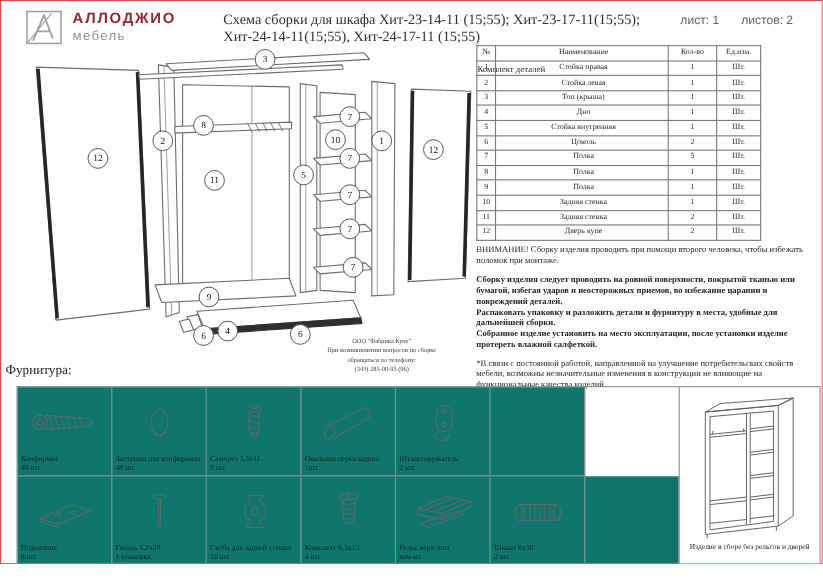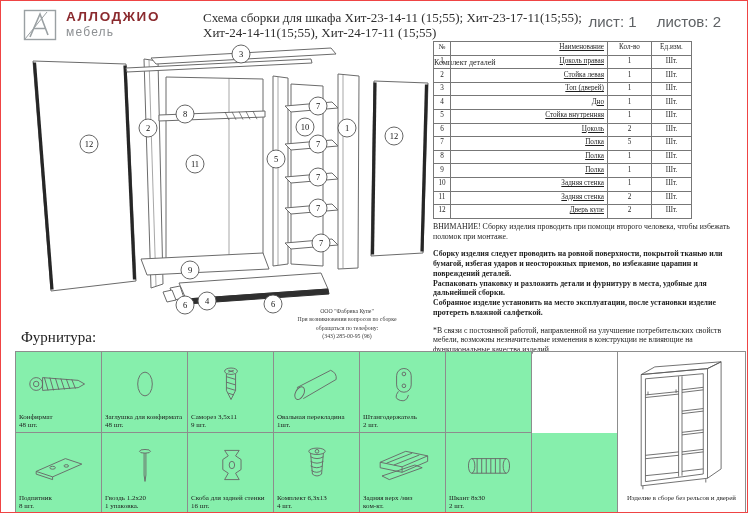--- a/index.html
+++ b/index.html
@@ -8,21 +8,21 @@
 
   
   .logo{position:absolute;left:22px;top:8px;display:flex;gap:9px;align-items:flex-start;}
   .logo-mark{width:34px;height:32px;}
   .brand{font-family:"Liberation Sans",sans-serif;font-weight:bold;font-size:13.5px;
          letter-spacing:1.6px;color:#8b2a2e;}
   .brand-sub{font-family:"Liberation Sans",sans-serif;font-size:12px;letter-spacing:1.2px;
          color:#8d9093;margin-top:1px;}
   .title{position:absolute;left:202px;top:9px;font-size:13px;color:#2e2e2e;line-height:15px;}
   .sheetinfo{position:absolute;right:26px;top:12px;font-family:"Liberation Sans",sans-serif;
-         font-size:15px;color:#5f6265;display:flex;gap:20px;}
+         font-size:11px;color:#5f6265;display:flex;gap:20px;}
 
   
   .diagram{position:absolute;left:28px;top:40px;width:404px;height:300px;}
   .p{fill:#ffffff;stroke:#6b6b6b;stroke-width:1;stroke-linejoin:round;}
   .edge{stroke:#262626;stroke-width:3.2;fill:none;}
   .thin{stroke:#6b6b6b;stroke-width:0.6;fill:none;}
   .hatch{stroke:#555;stroke-width:0.7;fill:none;}
   .dark{fill:#2f2f2f;stroke:#2f2f2f;}
   .balloon{fill:#fff;stroke:#555;stroke-width:0.9;}
   .balloon-num{font:8.5px "Liberation Serif",serif;fill:#111;text-anchor:middle;}
@@ -30,34 +30,34 @@
   .factory-note{position:absolute;left:262px;top:306px;width:168px;text-align:center;
          font-size:5.8px;line-height:1.45;color:#3a3a3a;}
 
   
   .parts-caption{position:absolute;left:433px;top:28px;font-size:8px;color:#1f1f1f;margin-top:29px;}
   table.parts{position:absolute;left:432px;top:40px;border-collapse:collapse;table-layout:fixed;
          width:258px;font-size:7.2px;color:#1f1f1f;}
   .parts th,.parts td{border:0.8px solid #777;padding:1px 3px;height:10.6px;line-height:1.1;
          font-weight:normal;overflow:hidden;white-space:nowrap;}
   .c-num,.c-qty,.c-unit{text-align:center;}
-  .c-name{text-align:right;padding-left:6px !important;text-decoration:underline;}
+  .c-name{text-align:center;padding-left:6px !important;}
 
   
   .notes{position:absolute;left:432px;top:221px;width:313px;font-size:7.8px;line-height:1.25;
          color:#1d1d1d;}
   .notes p{margin:0 0 8px 0;}
   .notes .line{display:block;font-weight:bold;}
 
   
-  .furn-caption{position:absolute;left:20px;top:328px;font-size:15px;color:#222;text-align:center;}
+  .furn-caption{position:absolute;left:4px;top:328px;font-size:12px;color:#222;text-align:center;}
   .fgrid{position:absolute;left:14px;top:350px;border-top:1px solid #8d8d8d;border-left:1px solid #8d8d8d;}
   .frow{display:flex;}
   .fcell{width:86px;height:81px;border-right:1px solid #8d8d8d;border-bottom:1px solid #8d8d8d;
-         box-sizing:border-box;display:flex;flex-direction:column;background:#86efac;}
+         box-sizing:border-box;display:flex;flex-direction:column;background:#0f766e;}
   .ficon{flex:1 1 auto;display:flex;align-items:center;justify-content:center;padding-top:3px;}
   .ficon svg{width:64px;height:42px;stroke:#666;fill:none;stroke-width:1;}
   .flabel{font-size:7px;line-height:1.18;padding:0 3px 3px;color:#1d1d1d;}
 
   
   .assembled-box{position:absolute;left:616px;top:350px;width:129px;height:164px;
          border:1px solid #8d8d8d;box-sizing:border-box;background:#fff;}
   .assembled-box svg{display:block;margin:3px auto 0;width:118px;height:136px;}
   .w{stroke:#5a5a5a;fill:none;stroke-width:1;stroke-linejoin:round;}
   .assembled-caption{text-align:center;font-size:6.8px;margin-top:3px;color:#1d1d1d;}
@@ -227,33 +227,33 @@
       <tr>
         <th class="c-num">№</th>
         <th class="c-name">Наименование</th>
         <th class="c-qty">Кол-во</th>
         <th class="c-unit">Ед.изм.</th>
       </tr>
     </thead>
     <tbody>
         <tr>
           <td class="c-num">1</td>
-          <td class="c-name">Цоколь правая</td>
+          <td class="c-name">Стойка правая</td>
           <td class="c-qty">1</td>
           <td class="c-unit">Шт.</td>
         </tr>
         <tr>
           <td class="c-num">2</td>
           <td class="c-name">Стойка левая</td>
           <td class="c-qty">1</td>
           <td class="c-unit">Шт.</td>
         </tr>
         <tr>
           <td class="c-num">3</td>
-          <td class="c-name">Топ (дверей)</td>
+          <td class="c-name">Топ (крыша)</td>
           <td class="c-qty">1</td>
           <td class="c-unit">Шт.</td>
         </tr>
         <tr>
           <td class="c-num">4</td>
           <td class="c-name">Дно</td>
           <td class="c-qty">1</td>
           <td class="c-unit">Шт.</td>
         </tr>
         <tr>
@@ -444,21 +444,21 @@
         <div class="fcell">
           <div class="ficon">
             <svg viewBox="0 0 70 46">
               <path d="M10,20 L38,8 L62,13 L34,25 Z"></path>
               <path d="M10,20 L10,26 L34,31 L34,25 M62,13 L62,19 L34,31"></path>
               <path d="M17,21 L45,10 M25,23 L53,12"></path>
               <path d="M12,35 L48,23 L56,26 L20,39 Z"></path>
             </svg>
           </div>
           <div class="flabel">
-            <div>Задняя верх /низ</div>
+            <div>Рельс верх /низ</div>
             <div>ком-кт.</div>
           </div>
         </div>
         <div class="fcell">
           <div class="ficon">
             <svg viewBox="0 0 70 46">
               <ellipse cx="16" cy="24" rx="3.5" ry="8"></ellipse>
               <ellipse cx="54" cy="24" rx="3.5" ry="8"></ellipse>
               <path d="M16,16 L54,16 M16,32 L54,32"></path>
               <path d="M22,16 L22,32 M27,16 L27,32 M32,16 L32,32 M37,16 L37,32 M42,16 L42,32 M47,16 L47,32"></path>

